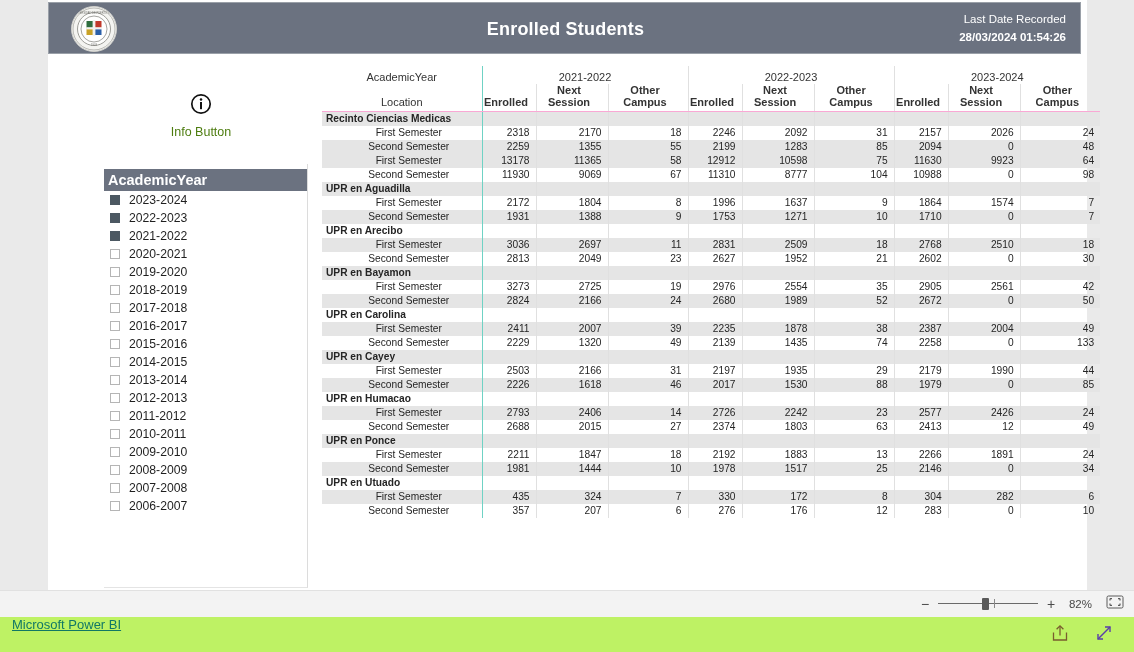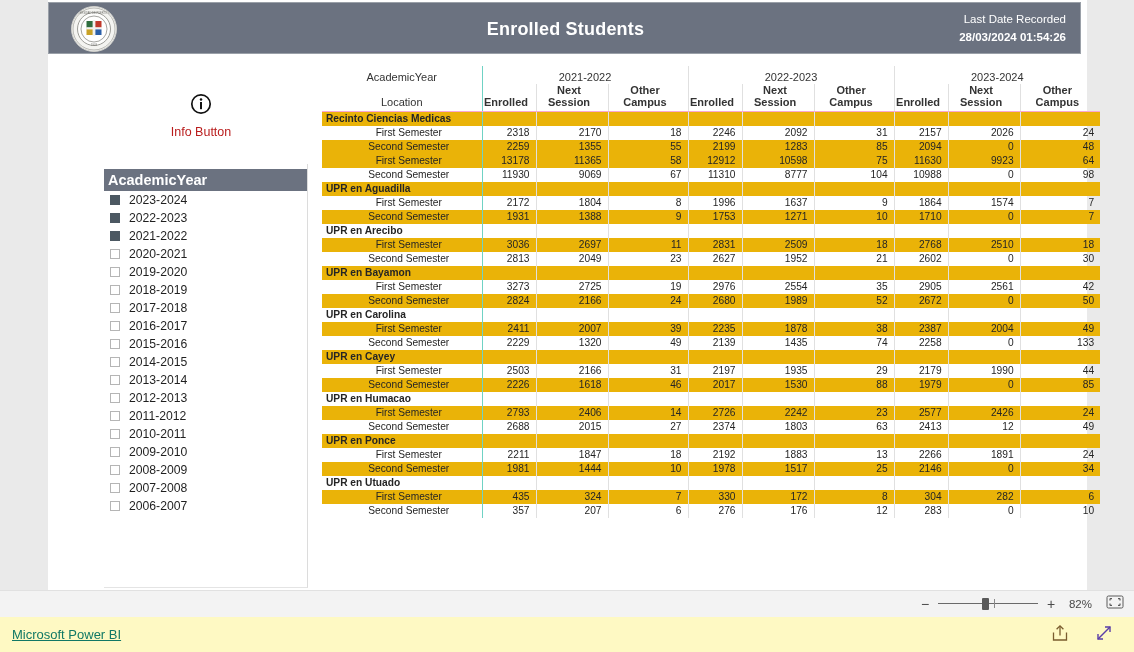--- a/index.html
+++ b/index.html
@@ -50,21 +50,21 @@
   #header-date-label { font-size: 11.5px; line-height: 18px; }
   #header-date-value { font-size: 11.5px; font-weight: bold; line-height: 18px; }
 
   
   #info-button {
     position: absolute; left: 60px; top: 88px;
     width: 186px; height: 62px;
     text-align: center; cursor: pointer;
   }
   #info-icon { display:block; margin: 5px auto 6px; }
-  #info-label { font-size: 12.5px; color: #b91c1c; }
+  #info-label { font-size: 12.5px; color: #4d7c0f; }
 
   
   #slicer {
     position: absolute; left: 56px; top: 164px;
     width: 204px; height: 424px;
     background: #ffffff;
     border-right: 1px solid #dcdcdc;
     border-bottom: 1px solid #e4e4e4;
     padding: 0;
   }
@@ -104,21 +104,21 @@
     height: 21px; font-size: 11px; color: #333;
     vertical-align: bottom; padding-bottom: 3px;
     border-bottom: 1px solid #f9a8d4;
   }
   thead .sub-row th.measure { text-align: center; padding-right: 6px; font-weight: bold; }
   th.corner { text-align: center; font-size: 11px; color: #333; }
   .vline { border-left: 1px solid #6fd2c4; }
   .colsep { border-left: 1px solid #e0e0e0; }
 
   tbody tr { height: 14px; }
-  tbody tr.band { background: #eab308; }
+  tbody tr.band { background: #e5e5e5; }
   td.loc { padding-left: 4px; white-space: nowrap; }
   td.loc.group { font-weight: bold; font-size: 10.2px; padding-left: 4px; }
   td.loc.item { padding-left: 14px; text-align: center; }
   td.num { text-align: right; padding-right: 6px; font-variant-numeric: tabular-nums; }
 
   
   #zoombar {
     position: absolute; left: 0; top: 590px;
     width: 1134px; height: 27px;
     background: #f3f3f3;
@@ -143,22 +143,22 @@
     position: absolute; top: 1px; left: 44px; width: 7px; height: 12px;
     background: #5a5a5a; border-radius: 1px;
   }
   #zoom-value { font-size: 11.5px; color: #4a4a4a; margin: 0 14px 0 11px; }
   #fit-icon { cursor: pointer; }
 
   
   #footer {
     position: absolute; left: 0; top: 617px;
     width: 1134px; height: 35px;
-    background: #fef9c3;
-    display: flex; align-items: center;
+    background: #bef264;
+    display: flex; 
   }
   #pbi-link {
     margin-left: 12px; font-size: 13px; color: #117865;
     text-decoration: underline; cursor: pointer; font-weight: 500;
   }
   #footer-actions {
     margin-left: auto; display: flex; align-items: center; gap: 24px; margin-right: 20px;
   }
   .fa-ico { cursor: pointer; }
 </style>

